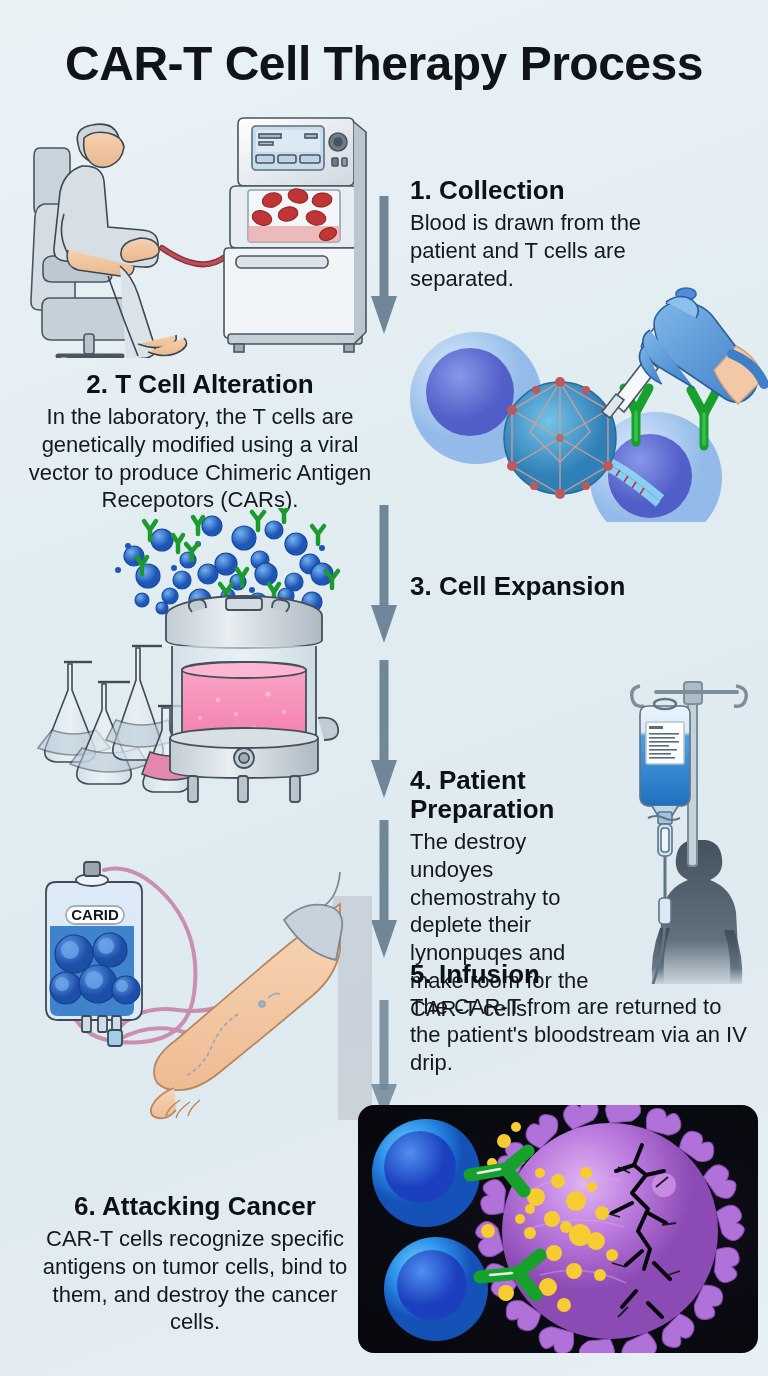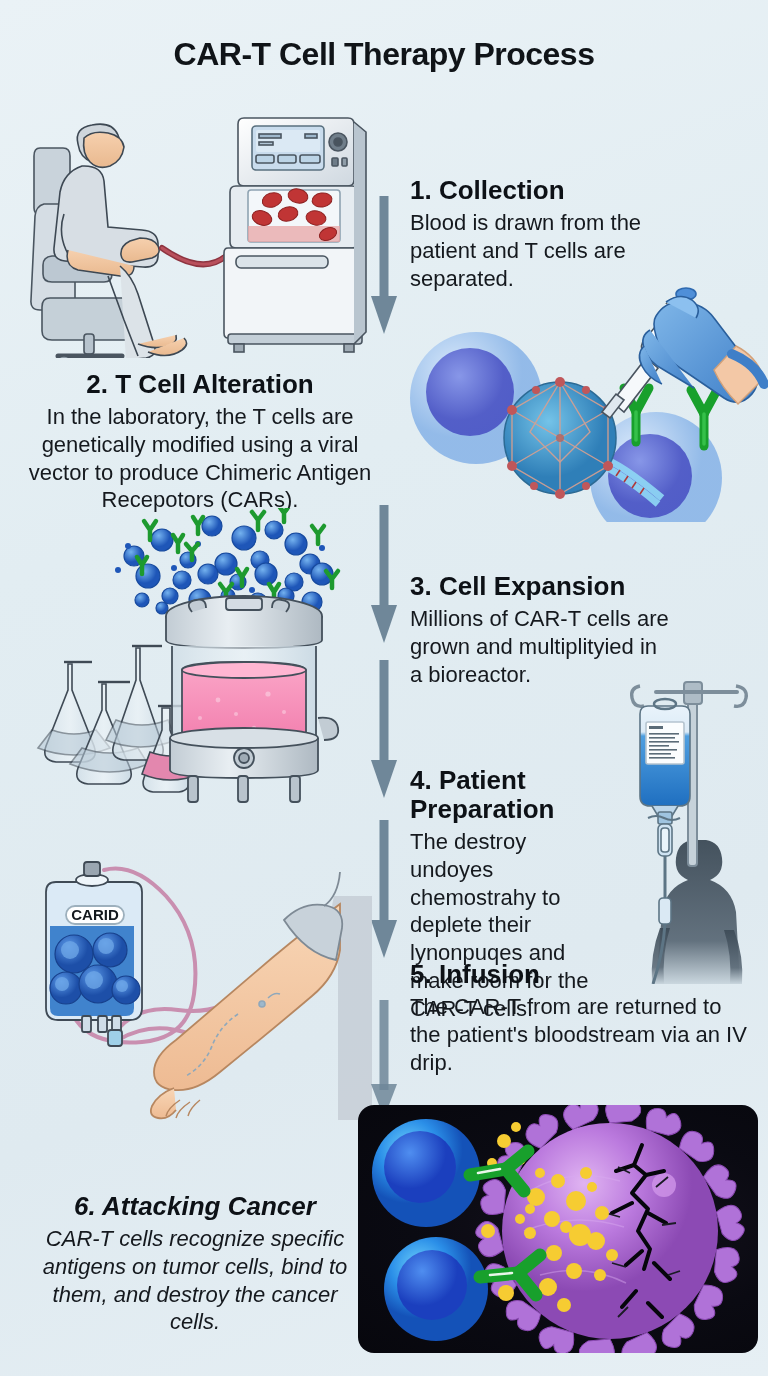--- a/index.html
+++ b/index.html
@@ -8,34 +8,34 @@
     font-family:"Liberation Sans", sans-serif;
     background:linear-gradient(160deg,#eaf2f6 0%,#e2edf2 35%,#dfeaf0 70%,#e6eff4 100%);
     position:relative; overflow:hidden;
     -webkit-font-smoothing:antialiased;
   }
   .canvas { position:absolute; inset:0; }
 
   
   #page-title {
     position:absolute; top:36px; left:0; width:768px; text-align:center;
-    font-size:32px; font-weight:bold; color:#101418; letter-spacing:-0.5px;
+    font-size:48px; font-weight:bold; color:#101418; letter-spacing:-0.5px;
   }
 
   
   .step { position:absolute; }
   .step h2 { font-size:26px; font-weight:bold; color:#0d1116; line-height:1.12; margin-bottom:4px; }
   .step p  { font-size:22px; color:#15191e; line-height:1.26; }
 
   #step1 { left:410px; top:152px; width:250px;margin-top:24px; }
   #step2 { left:25px;  top:370px; width:350px; text-align:center; }
   #step3 { left:410px; top:572px; width:265px; }
   #step4 { left:410px; top:726px; width:205px;margin-top:40px; }
   #step5 { left:410px; top:960px; width:345px; }
-  #step6 { left:35px;  top:1192px; width:320px; text-align:center;font-style:italic; }
+  #step6 { left:35px;  top:1192px; width:320px; text-align:center; }
   #step6 p { text-align:center; }
 
   
   .arrow { position:absolute; left:370px; width:28px; }
 
   
   .illo { position:absolute; }
 
   
   #cancer-panel {
@@ -356,21 +356,20 @@
       <circle cx="222" cy="250" r="5" fill="#9fabb5"></circle>
       <path d="M296 210 q18 -2 20 10 q2 12 -14 12" fill="#c2ccd4"></path>
       <rect x="166" y="268" width="10" height="26" rx="3" fill="#b9c4cd"></rect>
       <rect x="216" y="268" width="10" height="26" rx="3" fill="#b9c4cd"></rect>
       <rect x="268" y="268" width="10" height="26" rx="3" fill="#b9c4cd"></rect>
     </g>
   </svg>
 
   <div class="step" id="step3">
     <h2>3. Cell Expansion</h2>
-    <p>Millions of CAR-T cells are grown and multiplityied in a bioreactor.</p>
   </div>
 
   <svg class="arrow" style="top:660px;" height="142" viewBox="0 0 28 142">
     <path d="M14 0 L14 108" stroke="#6f8799" stroke-width="9"></path>
     <path d="M14 138 L1 100 L27 100 Z" fill="#6f8799"></path>
   </svg>
 
   <svg class="illo" style="left:600px; top:672px;" width="168" height="312" viewBox="0 0 168 312">
     <defs>
       <linearGradient id="bagG" x1="0" y1="0" x2="0" y2="1">

